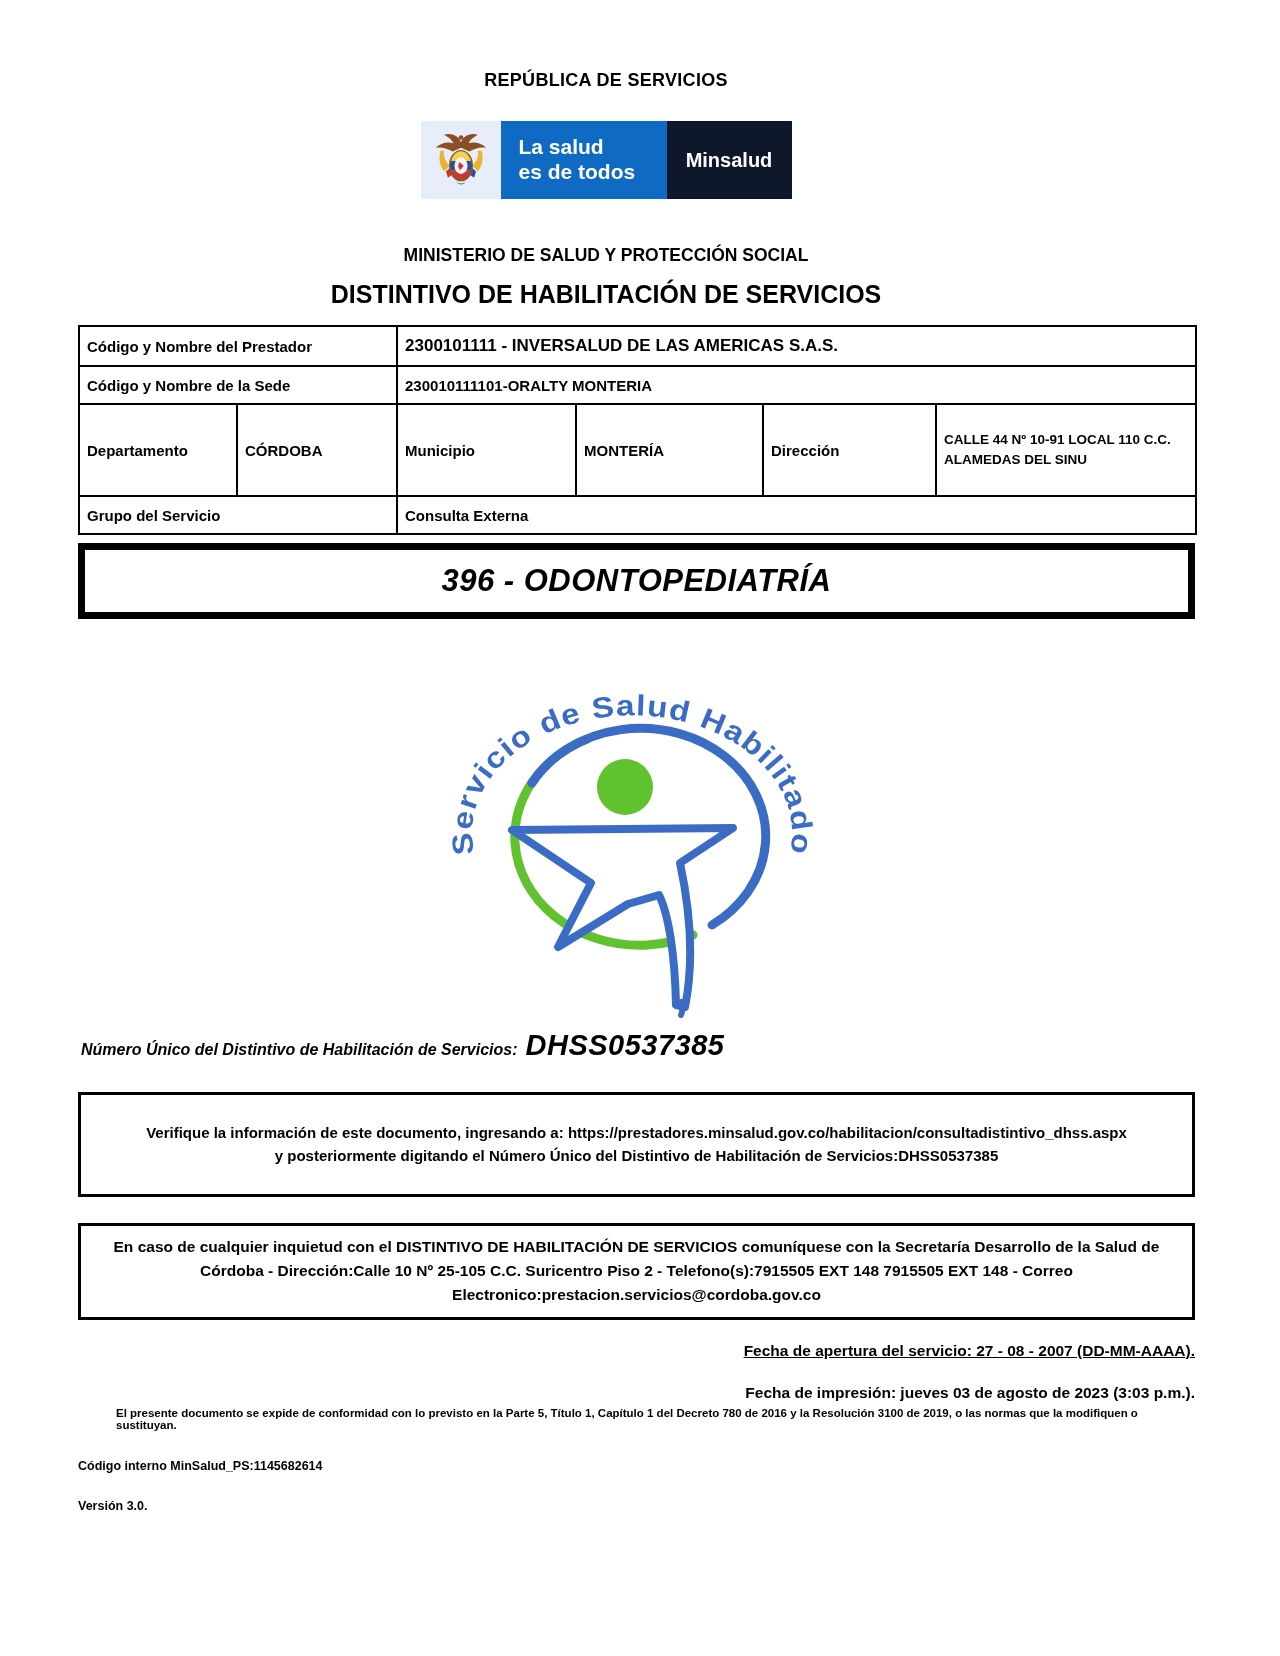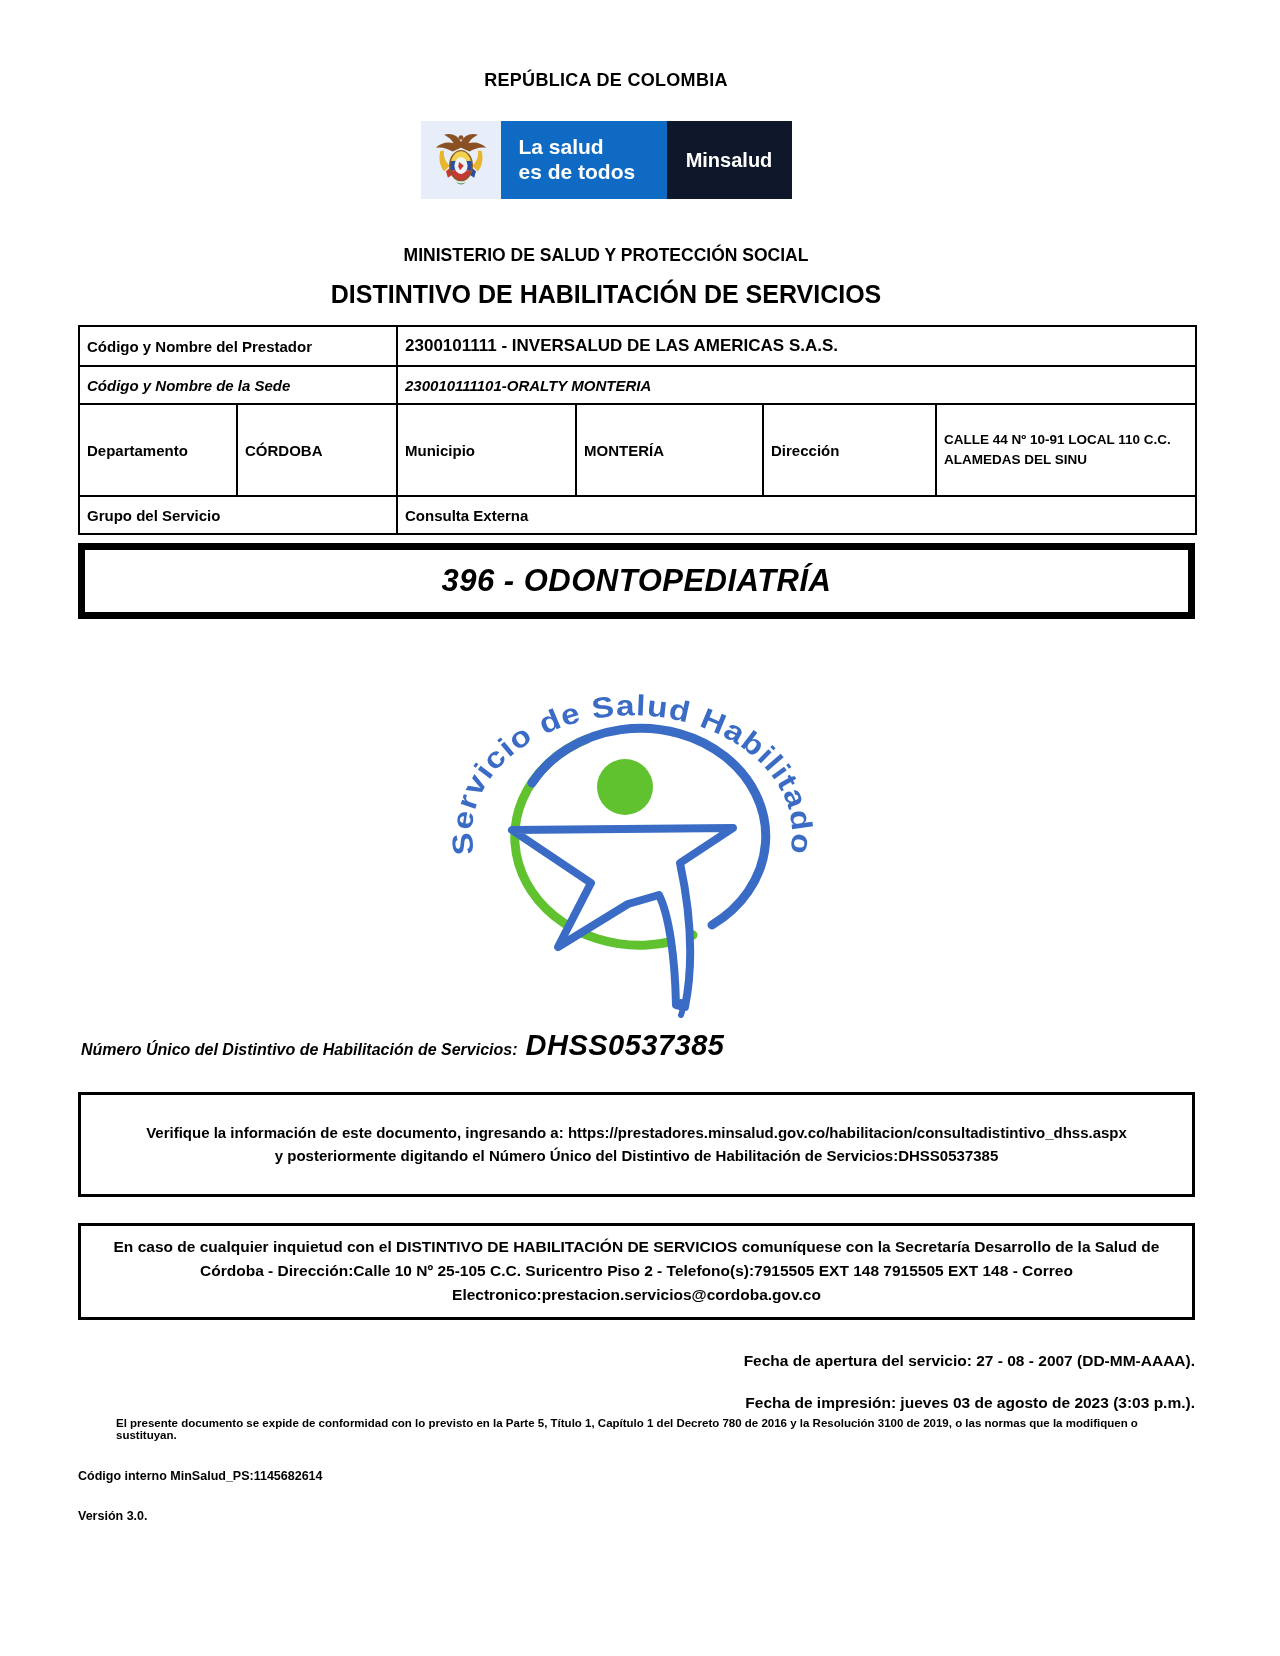--- a/index.html
+++ b/index.html
@@ -19,48 +19,48 @@
   .doctitle{margin-top:14px;font-size:25px;font-weight:bold;}
 
   .content{width:1117px;margin-left:78px;}
   table.info{border-collapse:collapse;width:100%;margin-top:16px;table-layout:fixed;}
   table.info td{border:2px solid #000;font-weight:bold;padding:4px 7px;vertical-align:middle;overflow:hidden;}
   .lbl{font-size:15px;}
   .val-lg{font-size:17px;}
   .val{font-size:15px;}
   .addr{font-size:13.5px;line-height:1.5;}
   tr.r1 td{height:30px;}
-  tr.r2 td{height:28px;font-style:italic;}
+  tr.r2 td{height:28px;}
   tr.r3 td{height:82px;}
   tr.r4 td{height:28px;}
 
   .banner{margin-top:8px;border:7px solid #000;height:62px;display:flex;align-items:center;justify-content:center;font-size:31px;font-weight:bold;letter-spacing:.5px;font-style:italic;}
 
   .seal{margin-top:38px;margin-left:367px;display:block;overflow:visible;}
 
   .numero{margin-top:12px;margin-left:3px;display:flex;align-items:baseline;font-style:italic;font-weight:bold;}
   .numero .numero-label{font-size:16px;}
   .numero .numero-value{font-size:29px;margin-left:8px;letter-spacing:.5px;}
 
   .vbox{margin-top:30px;border:3px solid #000;padding:26px 8px;text-align:center;font-weight:bold;font-size:15px;line-height:1.55;}
   .vbox span{display:block;}
   .cbox{margin-top:26px;border:3px solid #000;padding:9px 10px;text-align:center;font-weight:bold;font-size:15.5px;line-height:1.58;}
 
   .dates{font-weight:bold;font-size:15.5px;text-align:right;}
-  .date-apertura{margin-top:32px;}
+  .date-apertura{margin-top:22px;text-decoration:underline;}
   .date-impresion{margin-top:24px;}
   .legal{margin-top:5px;margin-left:7px;font-size:11.5px;font-weight:bold;padding-left:31px;}
   .icode{margin-top:28px;font-size:12.5px;font-weight:bold;}
   .ver{margin-top:26px;font-size:12.5px;font-weight:bold;}
 </style>
 </head>
 <body>
 
 <div class="hdr">
-  <div class="country">REPÚBLICA DE COLOMBIA</div>
+  <div class="country">REPÚBLICA DE SERVICIOS</div>
 
   <div class="logo-row">
     <div class="gov-logo">
       <div class="logo-pale">
         <svg viewBox="0 0 64 64" width="60" height="60">
           <path d="M32 13 C29 6 22 3 14 5 C19 8 22 10 24 14 C17 12 10 14 5 19 C12 18 18 20 23 23 L32 19 L41 23 C46 20 52 18 59 19 C54 14 47 12 40 14 C42 10 45 8 50 5 C42 3 35 6 32 13 Z" fill="#8a4f23"></path>
           <circle cx="32" cy="8" r="2.5" fill="#8a4f23"></circle>
           <path d="M10 22 C8 30 9 38 14 44 L20 38 C15 33 13 28 14 22 Z" fill="#e9b52c"></path>
           <path d="M54 22 C56 30 55 38 50 44 L44 38 C49 33 51 28 50 22 Z" fill="#e9b52c"></path>
           <path d="M16 44 l6 -5 2 8 -6 4 Z" fill="#c23a33"></path>

